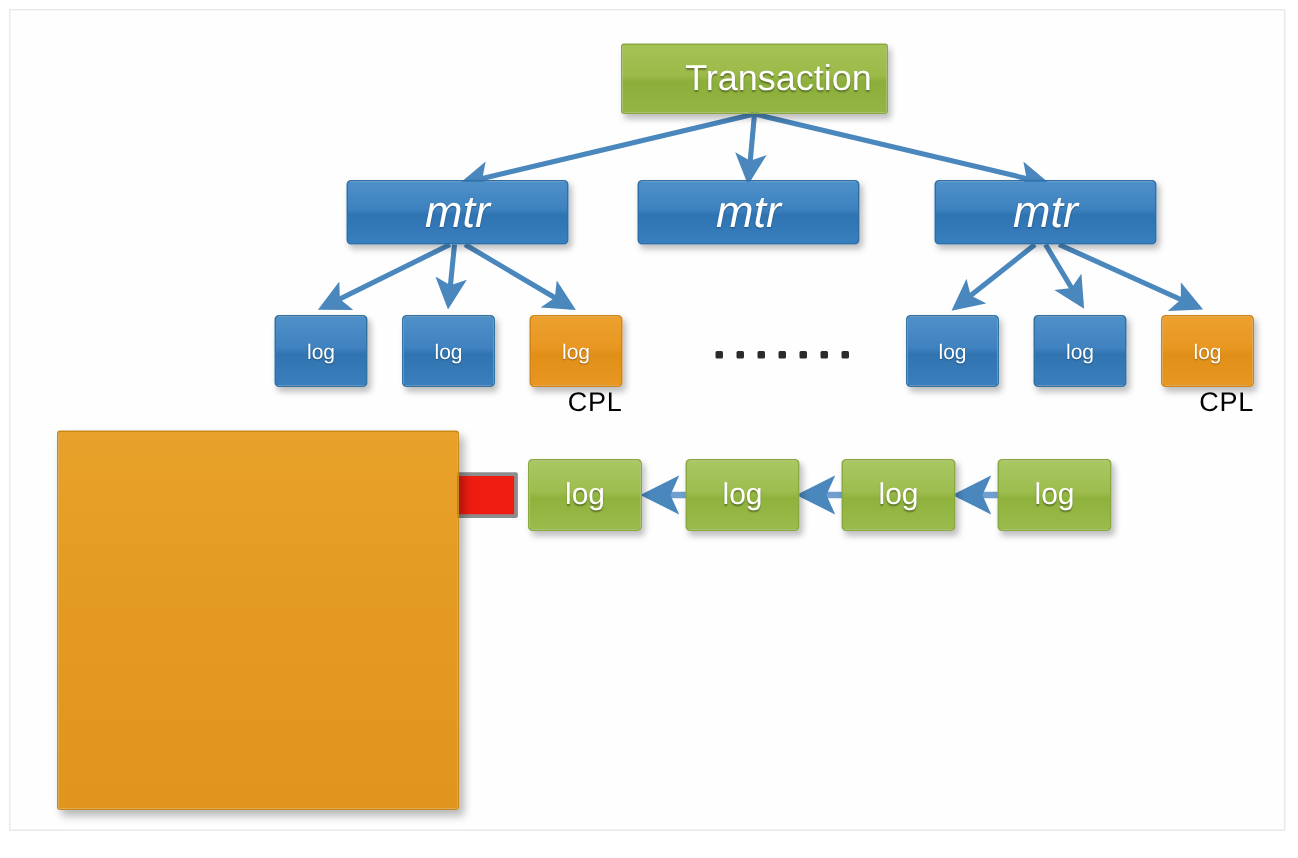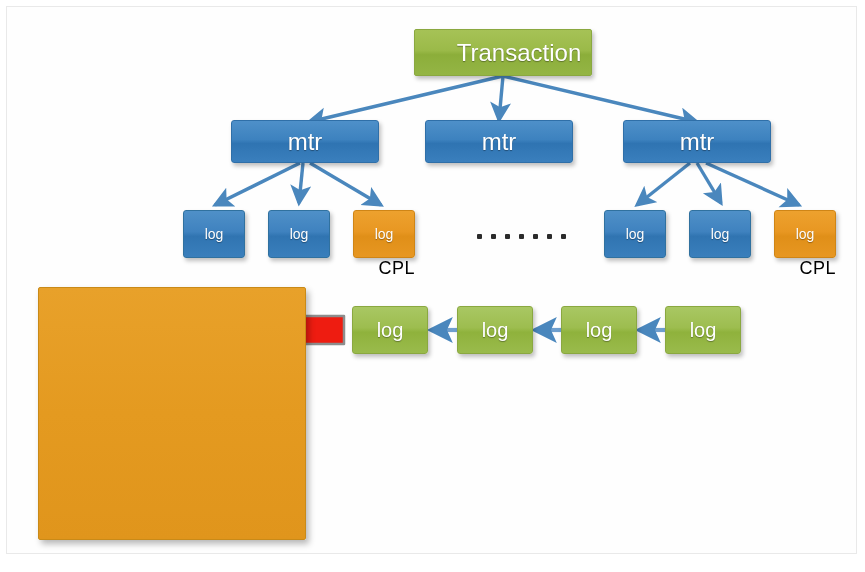--- a/index.html
+++ b/index.html
@@ -19,21 +19,21 @@
         box-shadow:2px 3px 4px rgba(0,0,0,.25);}
 
   
   .n-transaction{
     background:linear-gradient(180deg,#a6c256 0%,#9bba49 45%,#8cae3a 55%,#94b545 100%);
     border:1px solid #8aa840;border-radius:2px;font-size:24px;padding-left:32px;}
 
   
   .n-mtr{
     background:linear-gradient(180deg,#4e90c9 0%,#3d82bf 45%,#2f74b2 55%,#3a7fbd 100%);
-    border:1px solid #2f6fa8;border-radius:3px;font-size:24px;}
+    border:1px solid #2f6fa8;border-radius:3px;font-size:30px;font-style:italic;}
 
   
   .n-log-blue{
     background:linear-gradient(180deg,#4f90c8 0%,#3f82bf 45%,#3074b1 55%,#3a7fbc 100%);
     border:1px solid #30719f;border-radius:3px;font-size:14px;}
 
   
   .n-log-orange{
     background:linear-gradient(180deg,#eda12e 0%,#e89722 45%,#e08f18 55%,#e79722 100%);
     border:1px solid #cf8516;border-radius:3px;font-size:14px;}

